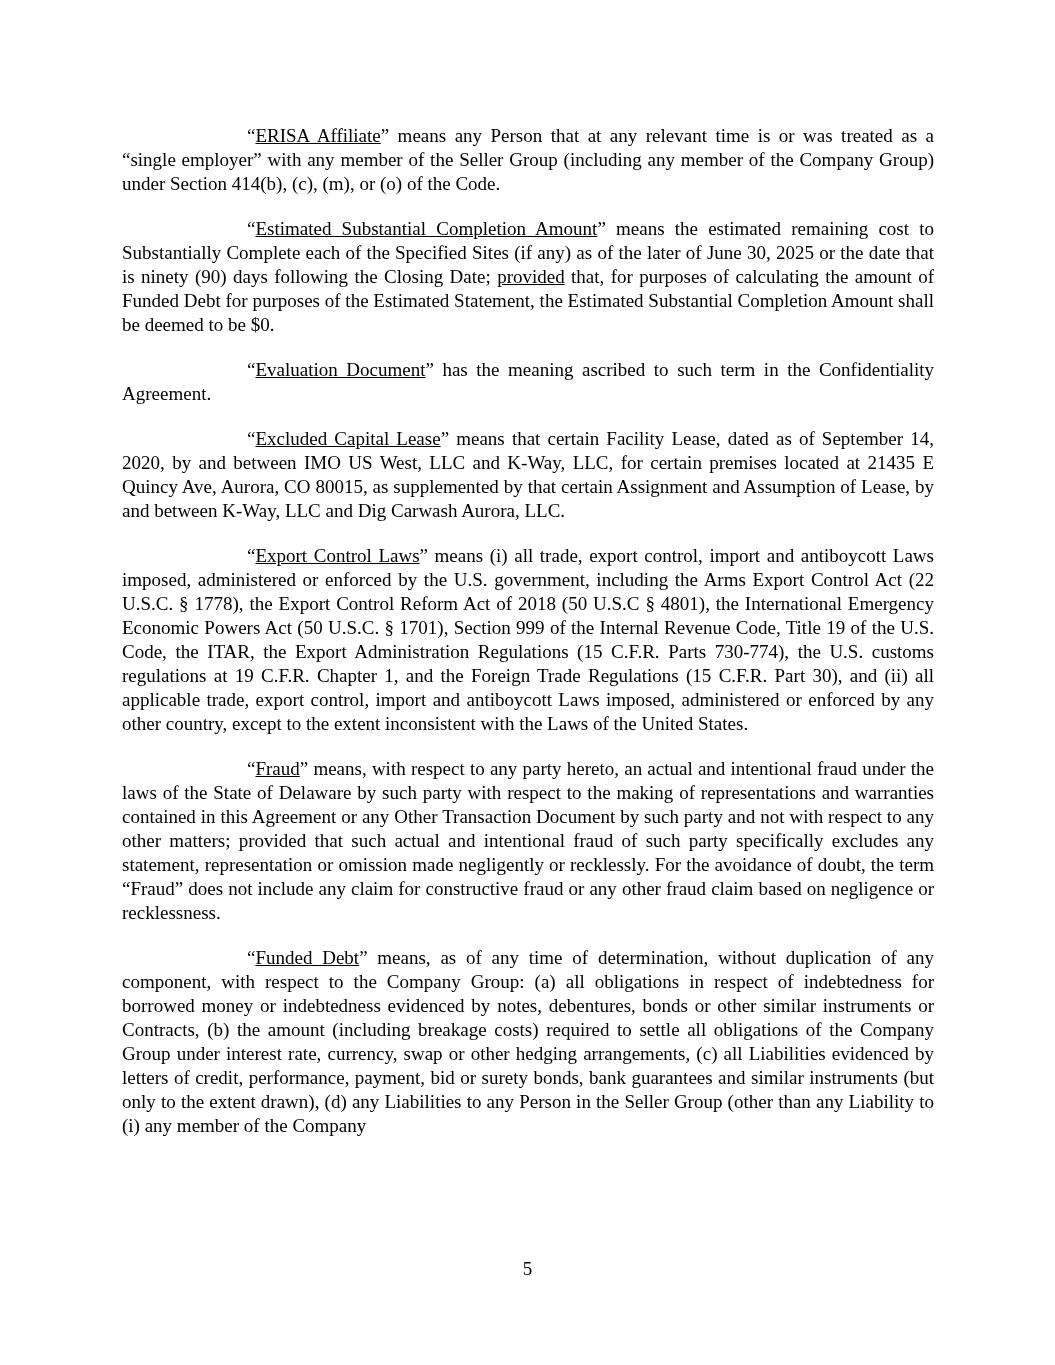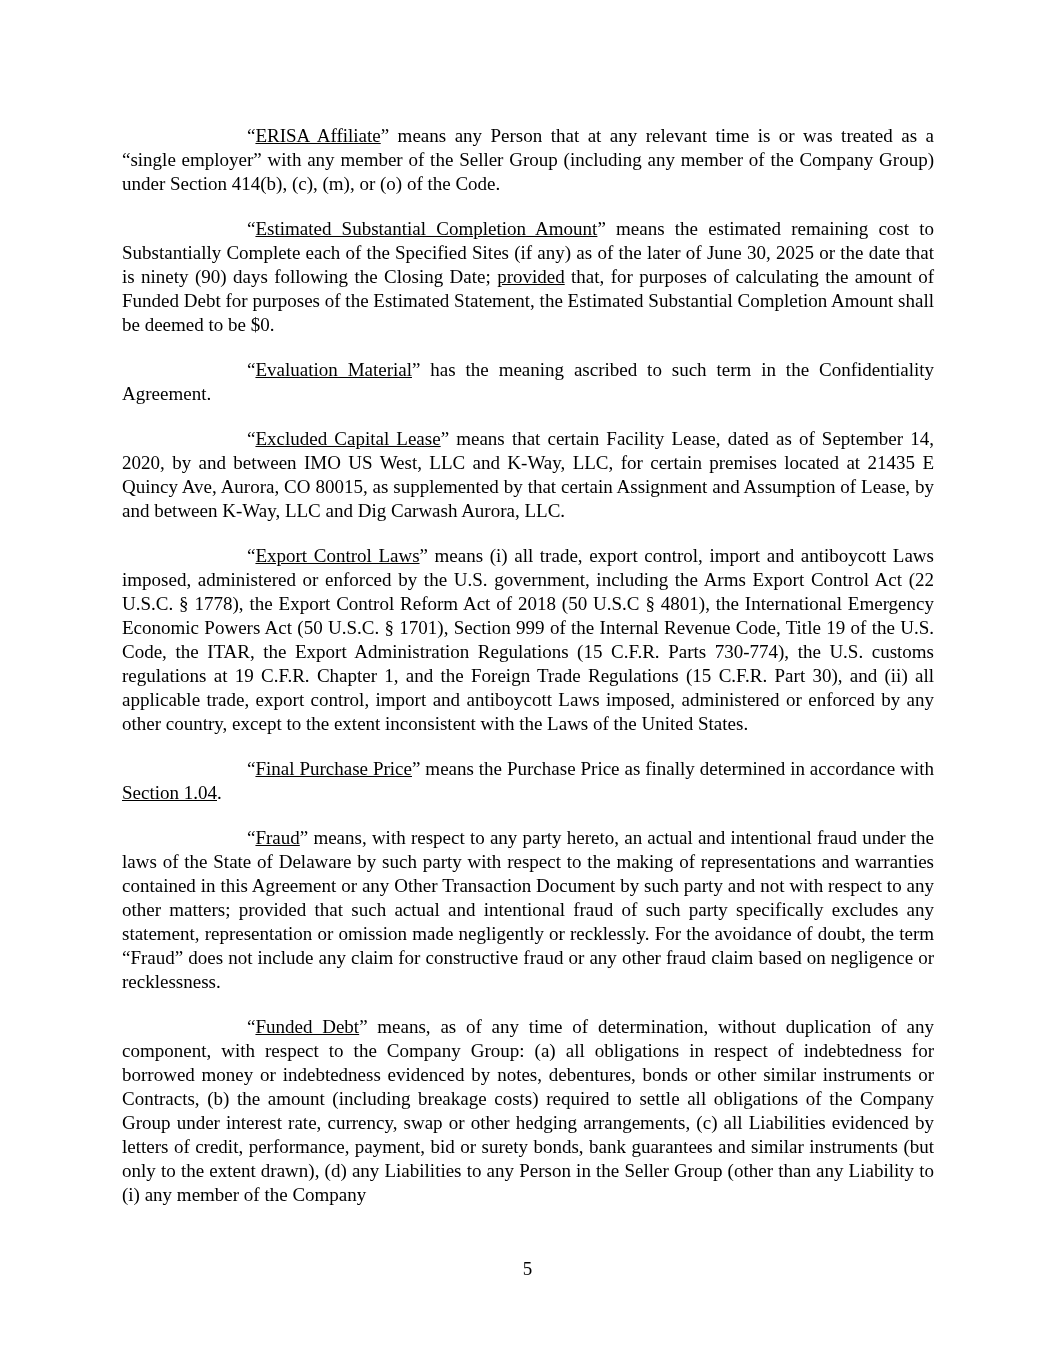--- a/index.html
+++ b/index.html
@@ -44,21 +44,20 @@
     color: #000000;
   }
 </style>
 </head>
 <body>
 
 <div class="page">
   <div class="content">
       <p class="para"><span>“</span><span class="u">ERISA Affiliate</span><span>” means any Person that at any relevant time is or was treated as a “single employer” with any member of the Seller Group (including any member of the Company Group) under Section 414(b), (c), (m), or (o) of the Code.</span></p>
       <p class="para"><span>“</span><span class="u">Estimated Substantial Completion Amount</span><span>” means the estimated remaining cost to Substantially Complete each of the Specified Sites (if any) as of the later of June 30, 2025 or the date that is ninety (90) days following the Closing Date; </span><span class="u">provided</span><span> that, for purposes of calculating the amount of Funded Debt for purposes of the Estimated Statement, the Estimated Substantial Completion Amount shall be deemed to be $0.</span></p>
-      <p class="para"><span>“</span><span class="u">Evaluation Material</span><span>” has the meaning ascribed to such term in the Confidentiality Agreement.</span></p>
+      <p class="para"><span>“</span><span class="u">Evaluation Document</span><span>” has the meaning ascribed to such term in the Confidentiality Agreement.</span></p>
       <p class="para"><span>“</span><span class="u">Excluded Capital Lease</span><span>” means that certain Facility Lease, dated as of September 14, 2020, by and between IMO US West, LLC and K-Way, LLC, for certain premises located at 21435 E Quincy Ave, Aurora, CO 80015, as supplemented by that certain Assignment and Assumption of Lease, by and between K-Way, LLC and Dig Carwash Aurora, LLC.</span></p>
       <p class="para"><span>“</span><span class="u">Export Control Laws</span><span>” means (i) all trade, export control, import and antiboycott Laws imposed, administered or enforced by the U.S. government, including the Arms Export Control Act (22 U.S.C. § 1778), the Export Control Reform Act of 2018 (50 U.S.C § 4801), the International Emergency Economic Powers Act (50 U.S.C. § 1701), Section 999 of the Internal Revenue Code, Title 19 of the U.S. Code, the ITAR, the Export Administration Regulations (15 C.F.R. Parts 730-774), the U.S. customs regulations at 19 C.F.R. Chapter 1, and the Foreign Trade Regulations (15 C.F.R. Part 30), and (ii) all applicable trade, export control, import and antiboycott Laws imposed, administered or enforced by any other country, except to the extent inconsistent with the Laws of the United States.</span></p>
-      <p class="para"><span>“</span><span class="u">Final Purchase Price</span><span>” means the Purchase Price as finally determined in accordance with </span><span class="u">Section 1.04</span><span>.</span></p>
       <p class="para"><span>“</span><span class="u">Fraud</span><span>” means, with respect to any party hereto, an actual and intentional fraud under the laws of the State of Delaware by such party with respect to the making of representations and warranties contained in this Agreement or any Other Transaction Document by such party and not with respect to any other matters; provided that such actual and intentional fraud of such party specifically excludes any statement, representation or omission made negligently or recklessly. For the avoidance of doubt, the term “Fraud” does not include any claim for constructive fraud or any other fraud claim based on negligence or recklessness.</span></p>
       <p class="para"><span>“</span><span class="u">Funded Debt</span><span>” means, as of any time of determination, without duplication of any component, with respect to the Company Group: (a) all obligations in respect of indebtedness for borrowed money or indebtedness evidenced by notes, debentures, bonds or other similar instruments or Contracts, (b) the amount (including breakage costs) required to settle all obligations of the Company Group under interest rate, currency, swap or other hedging arrangements, (c) all Liabilities evidenced by letters of credit, performance, payment, bid or surety bonds, bank guarantees and similar instruments (but only to the extent drawn), (d) any Liabilities to any Person in the Seller Group (other than any Liability to (i) any member of the Company</span></p>
     </div>
   <div class="page-number">5</div>
 </div>
 
 </body></html>

